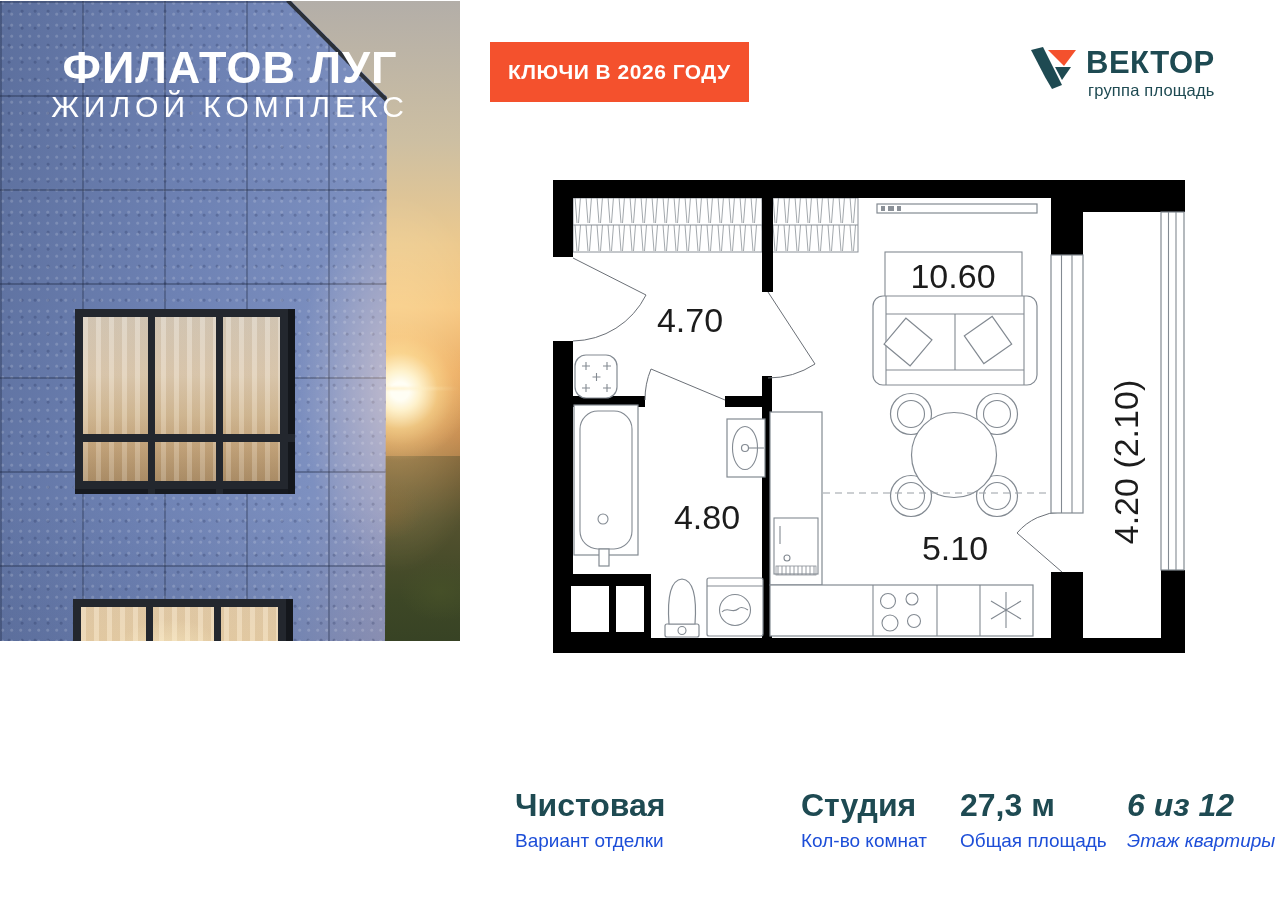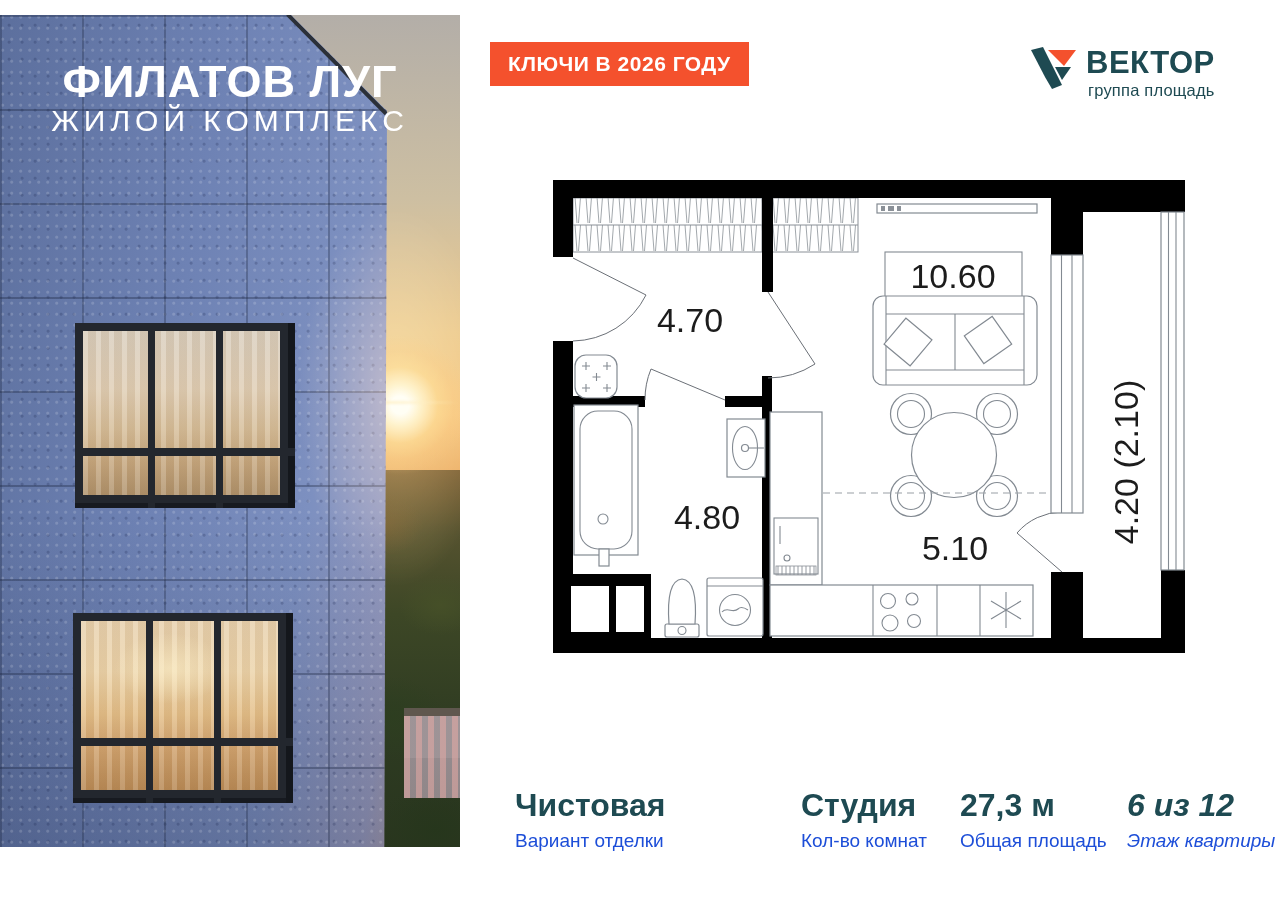--- a/index.html
+++ b/index.html
@@ -1,20 +1,20 @@
 <!DOCTYPE html>
 <html><head>
 <meta charset="utf-8">
 <style>
   html,body{margin:0;padding:0;background:#ffffff;}
   #stage{position:relative;width:1280px;height:905px;background:#ffffff;overflow:hidden;
          font-family:"Liberation Sans",sans-serif;}
 
   
-  .photo{position:absolute;left:0;top:15px;width:460px;height:832px;overflow:hidden;
+  .photo{position:absolute;left:0;top:1px;width:460px;height:640px;overflow:hidden;
     background:linear-gradient(180deg,#b3aea8 0%,#cdbfa2 22%,#ecc98e 38%,#f6c57f 48%,
                #e8a45c 58%,#c08348 68%,#7d653a 78%,#4a5030 88%,#36422a 100%);}
   .trees{position:absolute;left:362px;top:455px;width:98px;height:450px;
     background:
       radial-gradient(60px 45px at 20% 12%,rgba(120,90,45,.55),transparent 70%),
       radial-gradient(55px 40px at 80% 30%,rgba(70,80,40,.9),transparent 75%),
       radial-gradient(70px 55px at 30% 55%,rgba(45,62,32,.95),transparent 75%),
       radial-gradient(80px 60px at 75% 80%,rgba(38,54,28,.95),transparent 75%),
       linear-gradient(180deg,#7a5f35 0%,#55522f 14%,#3d4726 32%,#2d3a21 60%,#27331d 100%);}
   .kindergarten{position:absolute;left:404px;top:693px;width:56px;height:90px;
@@ -52,21 +52,21 @@
       linear-gradient(180deg,#e7d0ac 0%,#ecd3a8 30%,#e3bd85 55%,#cfa06a 75%,#b5854f 100%);}
   .vbar{position:absolute;top:0;bottom:0;width:7px;background:#23272e;}
   .hbar{position:absolute;left:0;right:0;height:8px;background:#23272e;}
 
   
   .hero{position:absolute;left:0;top:44px;width:460px;text-align:center;color:#ffffff;z-index:10;}
   .hero .title{font-size:45px;font-weight:700;letter-spacing:1px;line-height:1.0;}
   .hero .subtitle{font-size:30px;font-weight:300;letter-spacing:5px;}
 
   
-  .badge{position:absolute;left:490px;top:42px;height:44px;line-height:44px;padding:0 18px;
+  .badge{position:absolute;left:490px;top:42px;height:44px;line-height:44px;padding:8px 18px;
     background:#F4512D;color:#ffffff;font-size:21px;font-weight:700;letter-spacing:.5px;text-align:center;}
 
   
   .logo{position:absolute;left:1031px;top:45px;width:220px;height:60px;color:#1E4A52;}
   .logo .mark{position:absolute;left:0;top:2px;}
   .logo .name{position:absolute;left:55px;top:0;font-size:31px;font-weight:800;letter-spacing:.5px;}
   .logo .tagline{position:absolute;left:57px;top:36px;font-size:16.5px;font-weight:500;letter-spacing:.2px;}
 
   
   .plan{position:absolute;left:553px;top:178px;width:632px;height:477px;}

